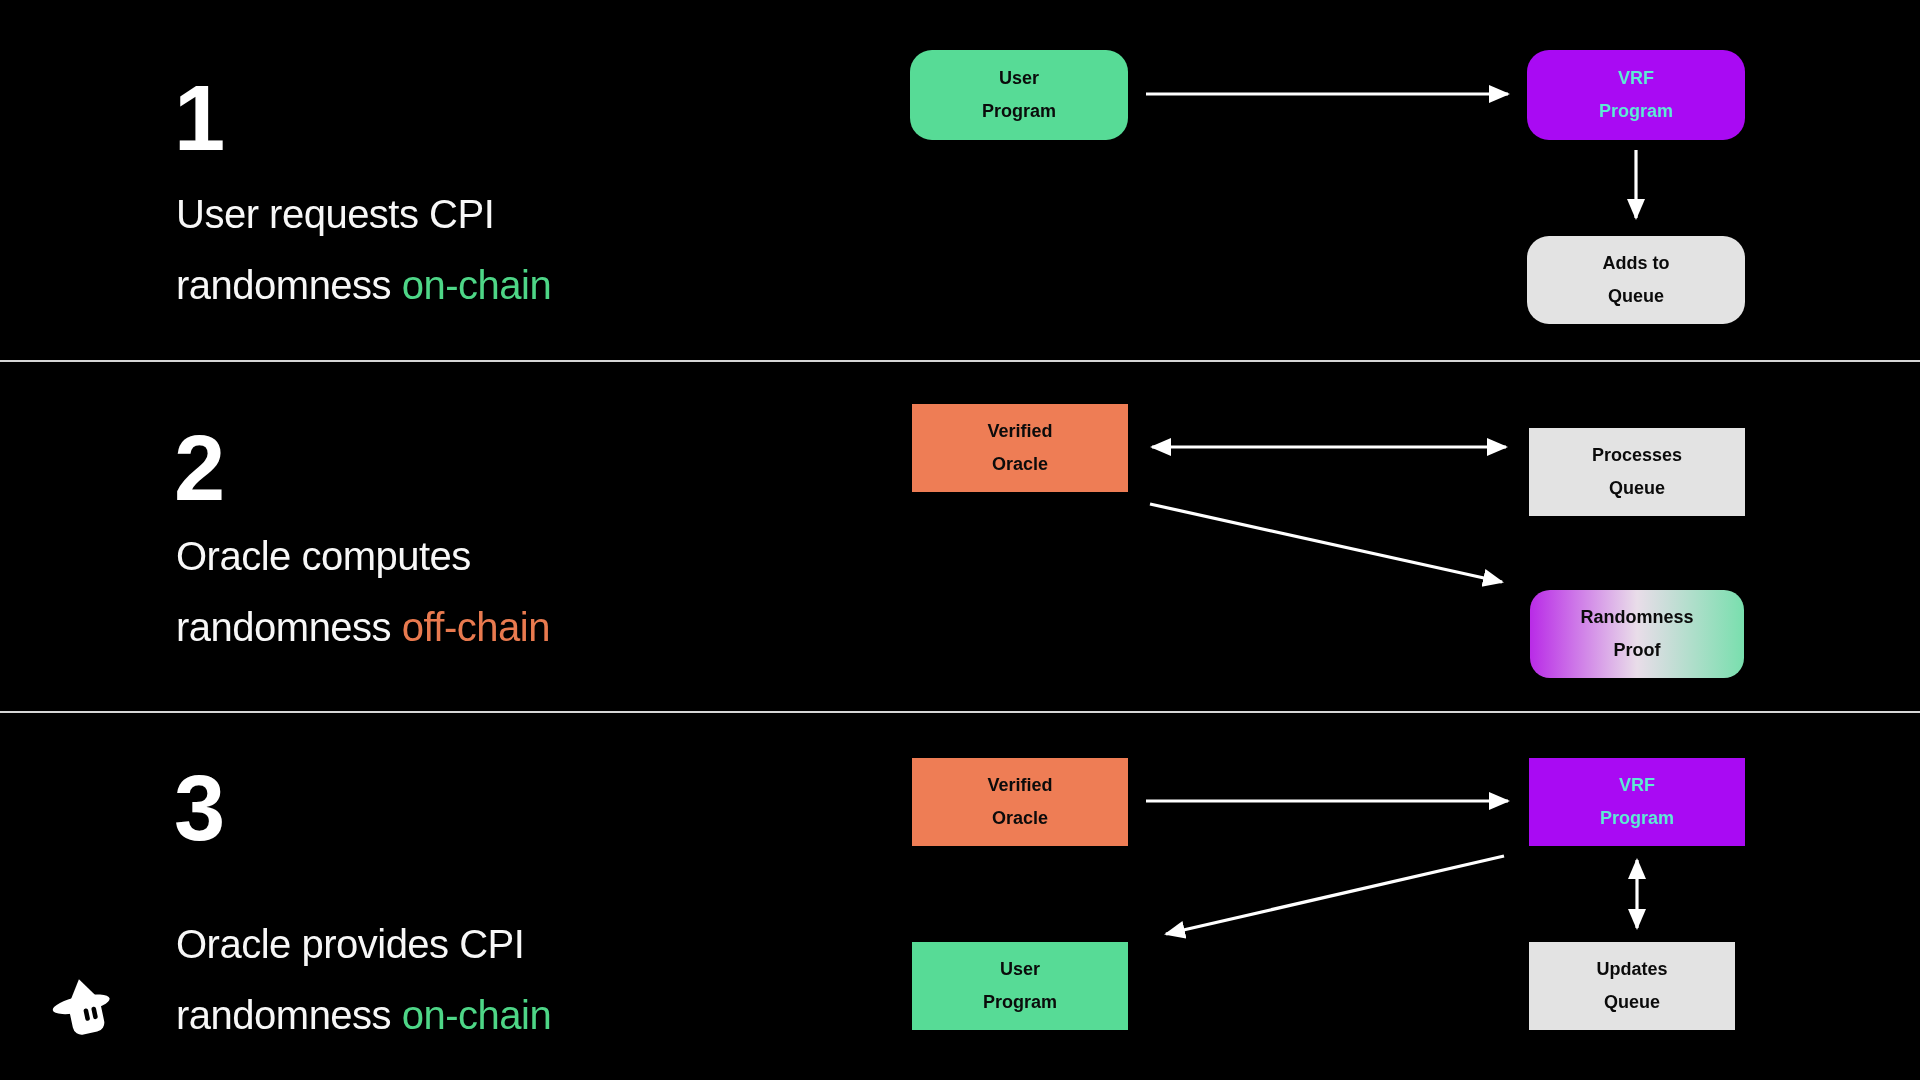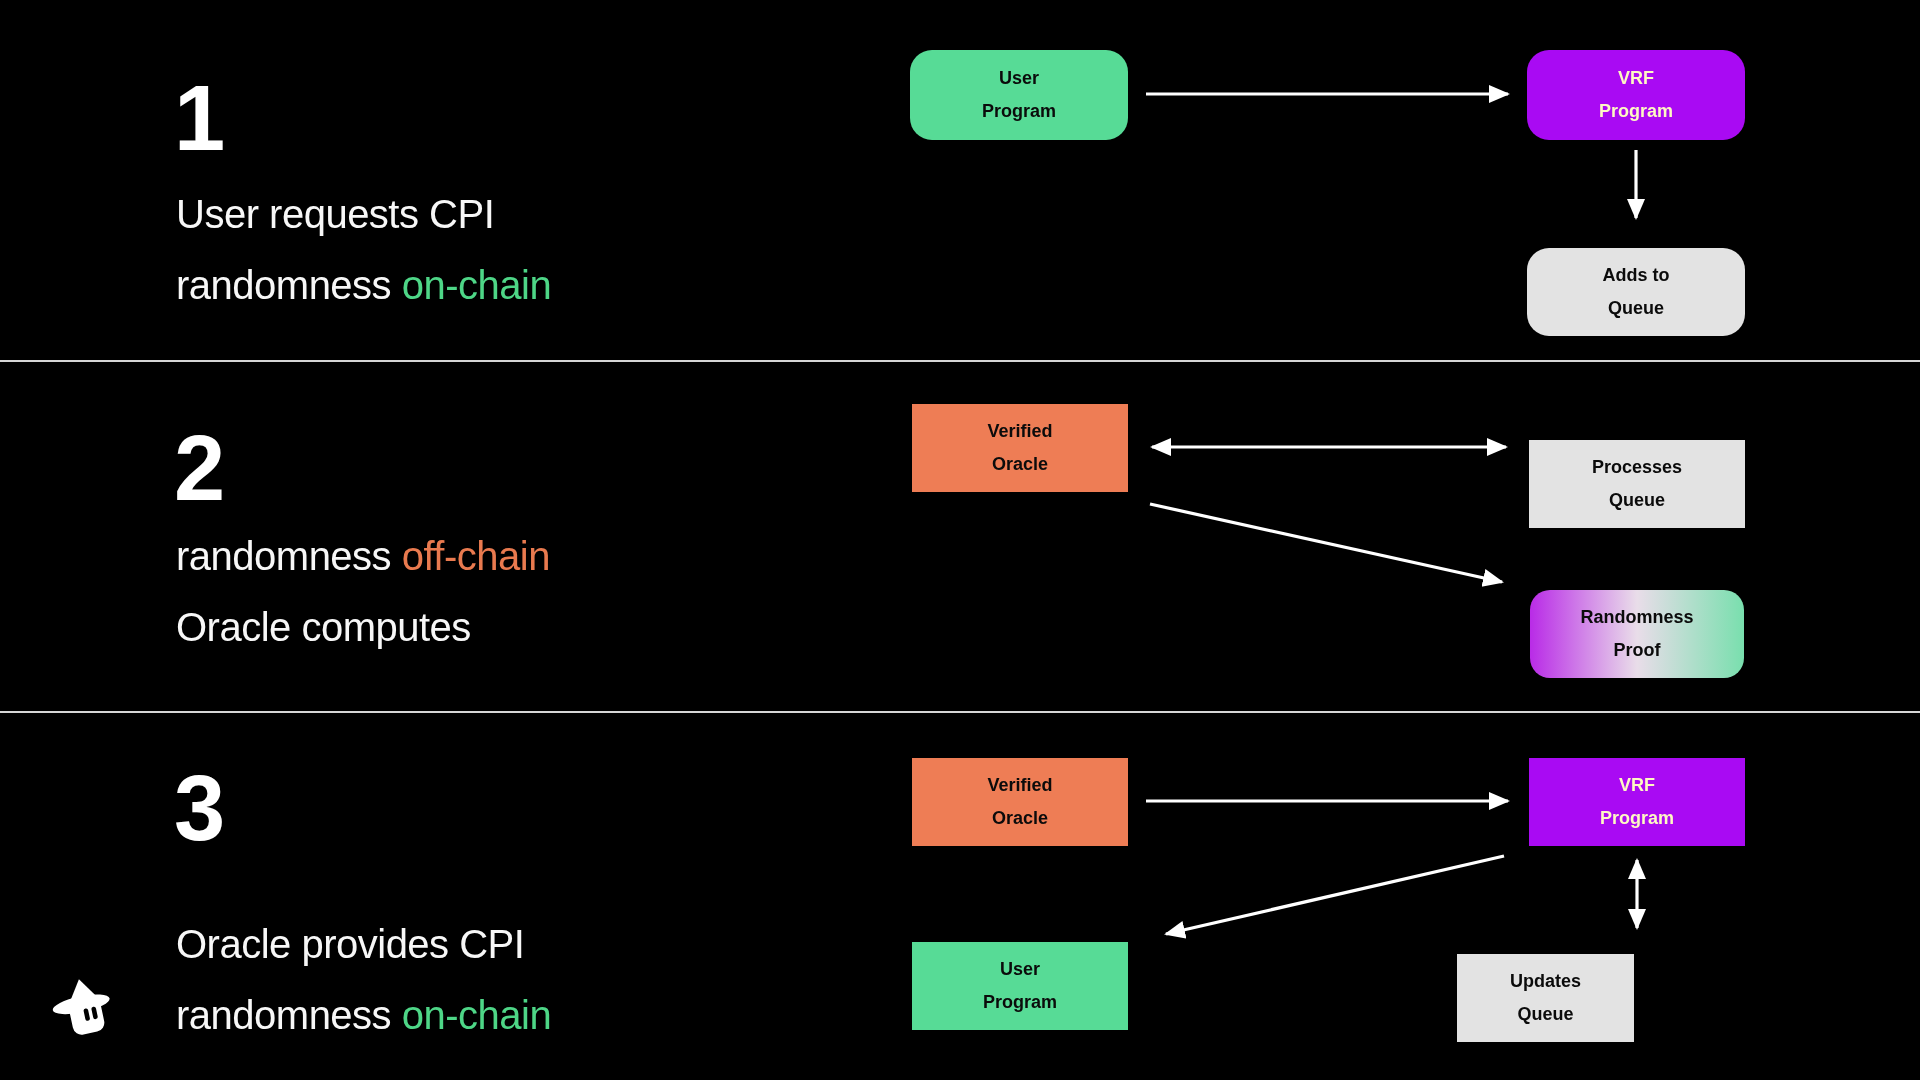--- a/index.html
+++ b/index.html
@@ -17,22 +17,22 @@
     position:absolute;left:176px;color:#f7f7f7;font-weight:400;
     font-size:40px;line-height:71px;letter-spacing:-0.5px;
   }
   .node{
     position:absolute;display:flex;align-items:center;justify-content:center;
     text-align:center;white-space:pre-line;font-weight:700;font-size:18px;
     line-height:33px;color:#0b0b0b;
   }
   .rounded{border-radius:22px;}
   .bg-green{background:var(--green);}
-  .bg-purple{background:var(--purple);color:#fef9c3;}
-  .bg-gray{background:var(--gray);margin-top:12px;}
+  .bg-purple{background:var(--purple);color:#5eead4;}
+  .bg-gray{background:var(--gray);}
   .bg-orange{background:var(--orange);}
   .bg-gradient{
     background:linear-gradient(90deg,var(--gradient_left) 0%,var(--gradient_mid) 50%,var(--gradient_right) 100%);
     border-radius:20px;
   }
   .arrows{position:absolute;inset:0;pointer-events:none;}
   .logo{position:absolute;left:44px;top:978px;}
 </style>
 </head>
 <body>
@@ -49,22 +49,22 @@
 Program</div>
     <div class="node rounded bg-purple" style="left:1527px;top:50px;width:218px;height:90px">VRF
 Program</div>
     <div class="node rounded bg-gray" style="left:1527px;top:236px;width:218px;height:88px">Adds to
 Queue</div>
   </div>
 
   <div class="section">
     <div class="step-num" style="top:422px">2</div>
     <div class="step-text" style="top:521px">
+      <div>Oracle computes</div>
       <div><span>randomness </span><span style="color: rgb(233, 122, 79);">off-chain</span></div>
-      <div>Oracle computes</div>
     </div>
     <div class="node bg-orange" style="left:912px;top:404px;width:216px;height:88px">Verified
 Oracle</div>
     <div class="node bg-gray" style="left:1529px;top:428px;width:216px;height:88px">Processes
 Queue</div>
     <div class="node bg-gradient" style="left:1530px;top:590px;width:214px;height:88px">Randomness
 Proof</div>
   </div>
 
   <div class="section">
@@ -72,21 +72,21 @@
     <div class="step-text" style="top:909px">
       <div>Oracle provides CPI</div>
       <div><span>randomness </span><span style="color: rgb(78, 214, 135);">on-chain</span></div>
     </div>
     <div class="node bg-orange" style="left:912px;top:758px;width:216px;height:88px">Verified
 Oracle</div>
     <div class="node bg-purple" style="left:1529px;top:758px;width:216px;height:88px">VRF
 Program</div>
     <div class="node bg-green" style="left:912px;top:942px;width:216px;height:88px">User
 Program</div>
-    <div class="node bg-gray" style="left:1457px;top:942px;width:177px;height:88px">Updates
+    <div class="node bg-gray" style="left:1529px;top:942px;width:206px;height:88px">Updates
 Queue</div>
   </div>
 
   <div class="divider" style="top:360px"></div>
   <div class="divider" style="top:711px"></div>
 
   <svg class="arrows" width="1920" height="1080" viewBox="0 0 1920 1080">
     <defs>
       <marker id="ah" markerUnits="userSpaceOnUse" markerWidth="24" markerHeight="20" refX="19" refY="9" orient="auto-start-reverse">
         <path d="M0,0 L21,9 L0,18 Z" fill="#ffffff"></path>

